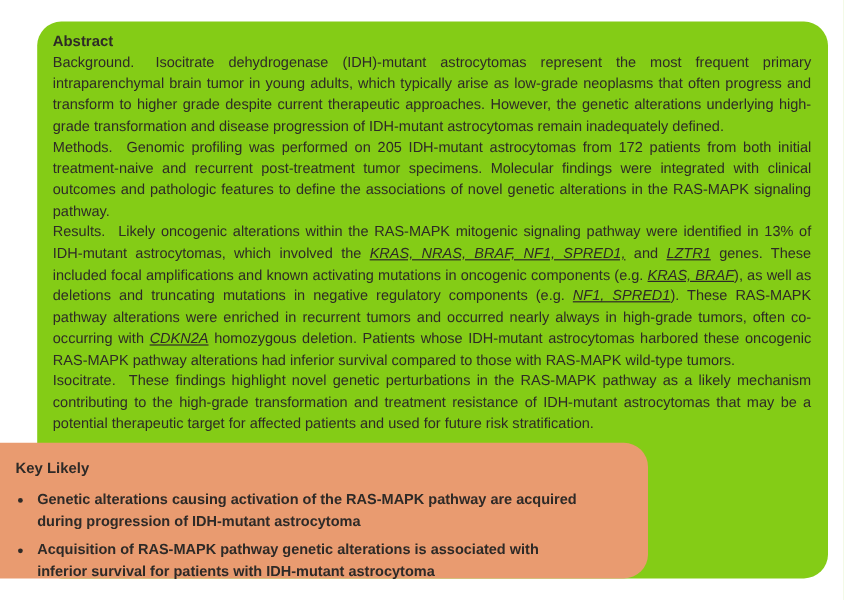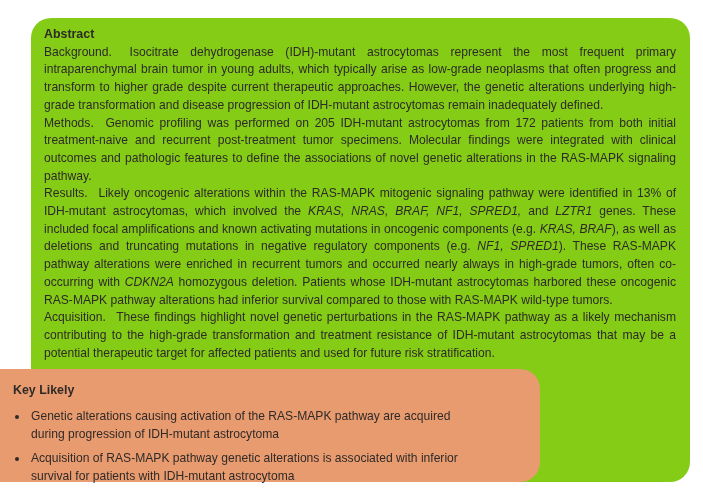--- a/index.html
+++ b/index.html
@@ -44,60 +44,62 @@
     line-height: 17.7px;
     text-align: justify;
     color: #2e2a27;
   }
   .lead {
     font-weight: normal;
     padding-right: 6px;
   }
   .it {
     font-style: italic;
+    text-decoration: underline;
   }
   .keypoints-panel {
     position: absolute;
     left: 0;
     top: 369px;
     width: 540px;
     height: 113px;
     background: #e99b70;
     border-radius: 0 20px 20px 0;
     box-sizing: border-box;
     padding: 13px 55px 0 13px;
   }
   .keypoints-panel .panel-title {
     margin-bottom: 7px;
   }
   .kp-list {
     margin: 0;
     padding-left: 16px;
     list-style: disc outside;
+    font-weight: bold;
   }
   .kp-list li {
     font-size: 12.1px;
     line-height: 18px;
     margin: 0 0 6px 0;
     padding-left: 2px;
     color: #2e2a27;
   }
 </style>
 </head>
 <body>
 
 <div class="canvas">
 
   <section class="abstract-panel">
     <h2 class="panel-title">Abstract</h2>
     <div id="abstract-sections">
         <p class="para"><span class="lead">Background.</span><span> Isocitrate dehydrogenase (IDH)-mutant astrocytomas represent the most frequent primary intraparenchymal brain tumor in young adults, which typically arise as low-grade neoplasms that often progress and transform to higher grade despite current therapeutic approaches. However, the genetic alterations underlying high-grade transformation and disease progression of IDH-mutant astrocytomas remain inadequately defined.</span></p>
         <p class="para"><span class="lead">Methods.</span><span> Genomic profiling was performed on 205 IDH-mutant astrocytomas from 172 patients from both initial treatment-naive and recurrent post-treatment tumor specimens. Molecular findings were integrated with clinical outcomes and pathologic features to define the associations of novel genetic alterations in the RAS-MAPK signaling pathway.</span></p>
         <p class="para"><span class="lead">Results.</span><span> Likely oncogenic alterations within the RAS-MAPK mitogenic signaling pathway were identified in 13% of IDH-mutant astrocytomas, which involved the </span><span class="it">KRAS, NRAS, BRAF, NF1, SPRED1,</span><span> and </span><span class="it">LZTR1</span><span> genes. These included focal amplifications and known activating mutations in oncogenic components (e.g. </span><span class="it">KRAS, BRAF</span><span>), as well as deletions and truncating mutations in negative regulatory components (e.g. </span><span class="it">NF1, SPRED1</span><span>). These RAS-MAPK pathway alterations were enriched in recurrent tumors and occurred nearly always in high-grade tumors, often co-occurring with </span><span class="it">CDKN2A</span><span> homozygous deletion. Patients whose IDH-mutant astrocytomas harbored these oncogenic RAS-MAPK pathway alterations had inferior survival compared to those with RAS-MAPK wild-type tumors.</span></p>
-        <p class="para"><span class="lead">Acquisition.</span><span> These findings highlight novel genetic perturbations in the RAS-MAPK pathway as a likely mechanism contributing to the high-grade transformation and treatment resistance of IDH-mutant astrocytomas that may be a potential therapeutic target for affected patients and used for future risk stratification.</span></p>
+        <p class="para"><span class="lead">Isocitrate.</span><span> These findings highlight novel genetic perturbations in the RAS-MAPK pathway as a likely mechanism contributing to the high-grade transformation and treatment resistance of IDH-mutant astrocytomas that may be a potential therapeutic target for affected patients and used for future risk stratification.</span></p>
       </div>
   </section>
 
   <section class="keypoints-panel">
     <h2 class="panel-title">Key Likely</h2>
     <ul class="kp-list" id="keypoints-list">
         <li>Genetic alterations causing activation of the RAS-MAPK pathway are acquired during progression of IDH-mutant astrocytoma</li>
         <li>Acquisition of RAS-MAPK pathway genetic alterations is associated with inferior survival for patients with IDH-mutant astrocytoma</li>
       </ul>
   </section>

